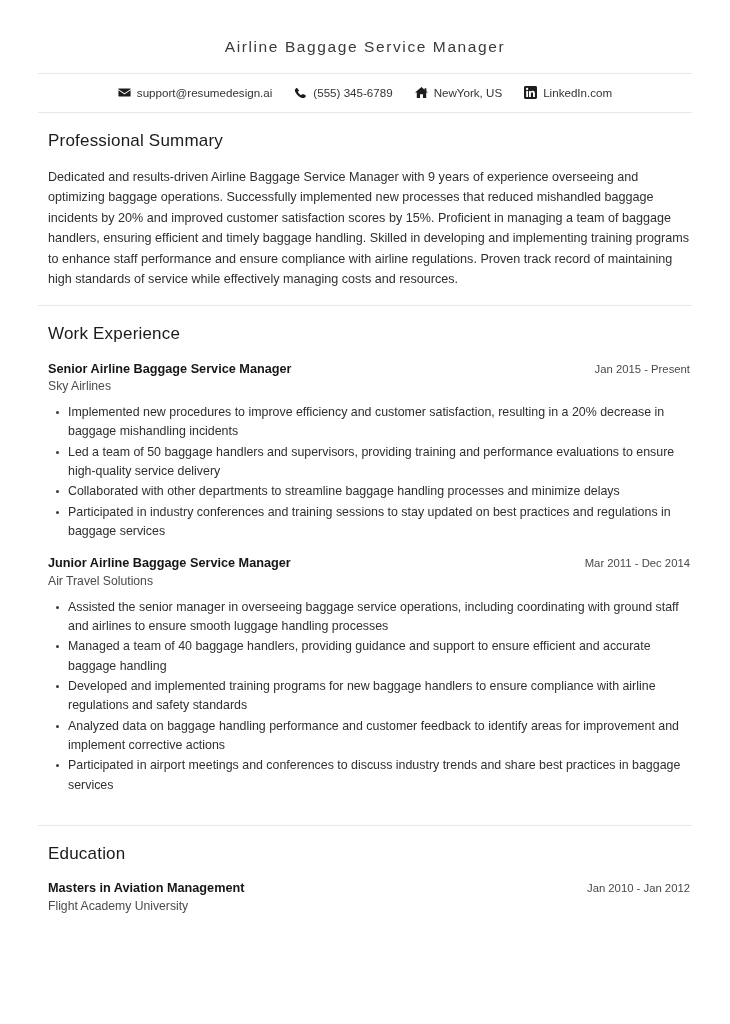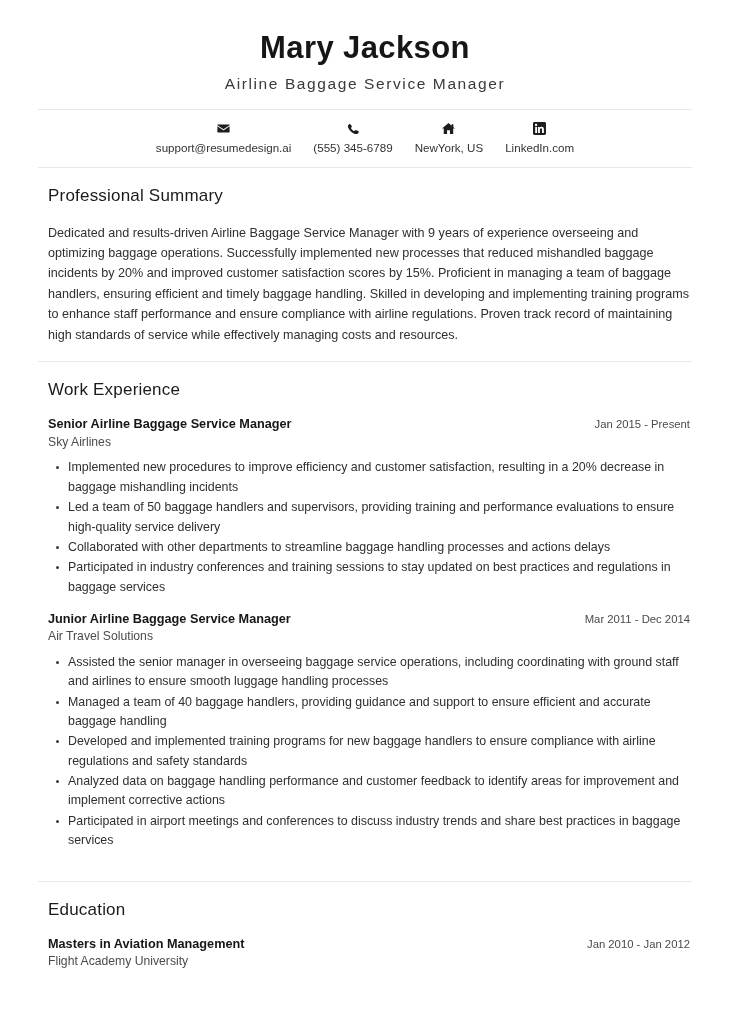--- a/index.html
+++ b/index.html
@@ -59,21 +59,20 @@
     padding: 12px 20px 13px 20px;
     flex-wrap: wrap;
   }
   .contact-item {
     display: flex;
     align-items: center;
     gap: 6px;
     font-size: 11.6px;
     color: #333333;
     white-space: nowrap;
-    flex-direction: column;
   }
   .contact-item .ico {
     display: inline-flex;
     align-items: center;
     justify-content: center;
     width: 13px;
     height: 13px;
     color: #1d1d1d;
   }
   .contact-item .ico svg { display: block; }
@@ -165,21 +164,20 @@
   
   .entry.work { margin-bottom: 14px; }
   .entry.edu  { margin-bottom: 2px; }
 </style>
 </head>
 <body>
 
 <div class="page">
 
   <div class="header">
-    <h1 class="name">Mary Jackson</h1>
     <div class="job-title">Airline Baggage Service Manager</div>
   </div>
 
   <div class="rule"></div>
 
   <div class="contact-bar">
 
     <div class="contact-item">
       <span class="ico">
         <svg width="13" height="13" viewBox="0 0 16 16" fill="currentColor" aria-hidden="true">
@@ -235,21 +233,21 @@
 
       <div class="entry work">
         <div class="entry-head">
           <div class="entry-title">Senior Airline Baggage Service Manager</div>
           <div class="entry-date">Jan 2015 - Present</div>
         </div>
         <div class="entry-sub">Sky Airlines</div>
         <ul class="bullets">
           <li>Implemented new procedures to improve efficiency and customer satisfaction, resulting in a 20% decrease in baggage mishandling incidents</li>
           <li>Led a team of 50 baggage handlers and supervisors, providing training and performance evaluations to ensure high-quality service delivery</li>
-          <li>Collaborated with other departments to streamline baggage handling processes and actions delays</li>
+          <li>Collaborated with other departments to streamline baggage handling processes and minimize delays</li>
           <li>Participated in industry conferences and training sessions to stay updated on best practices and regulations in baggage services</li>
         </ul>
       </div>
 
       <div class="entry work">
         <div class="entry-head">
           <div class="entry-title">Junior Airline Baggage Service Manager</div>
           <div class="entry-date">Mar 2011 - Dec 2014</div>
         </div>
         <div class="entry-sub">Air Travel Solutions</div>

